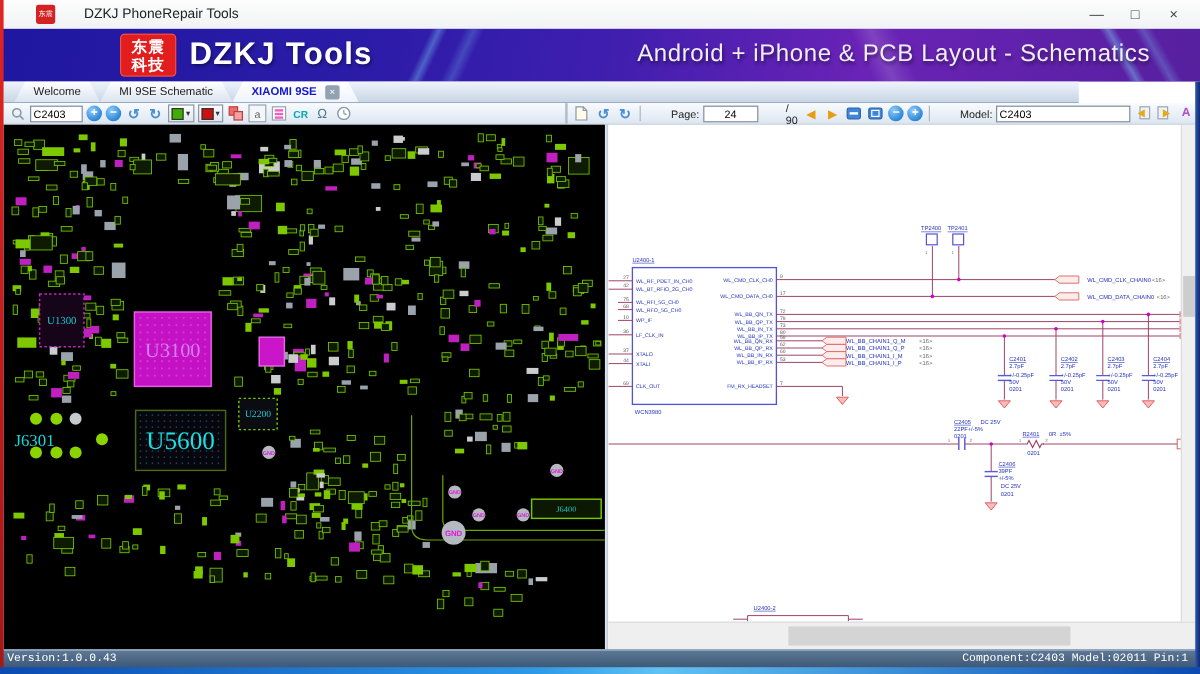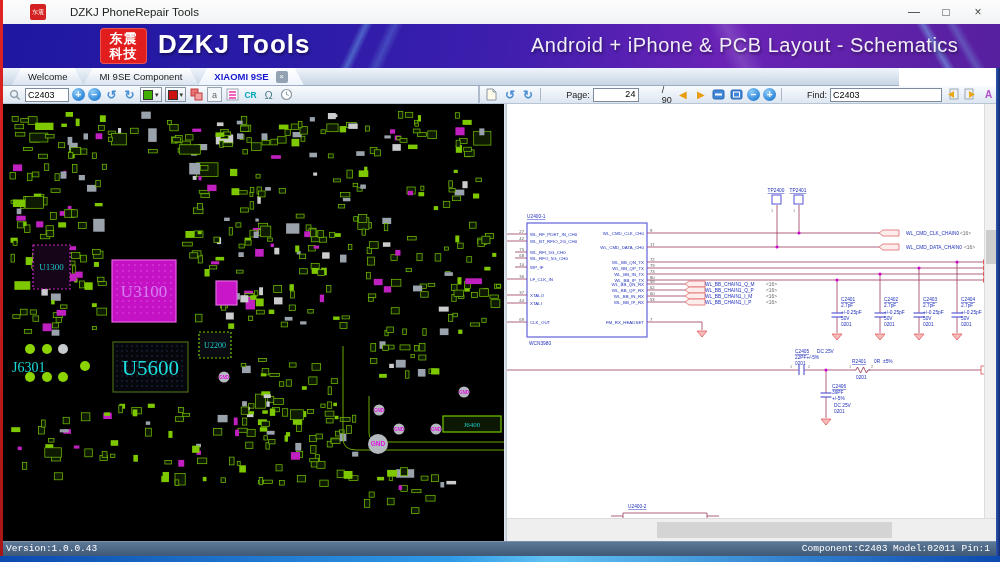--- a/index.html
+++ b/index.html
@@ -41,21 +41,21 @@
   
   #toolbar-row{position:absolute;left:3px;top:86px;width:993px;height:18px;display:flex;
                background:linear-gradient(#f8fbfe,#dde6f1);border-bottom:1px solid #b7c4d4;box-sizing:border-box;}
   .tb{display:flex;align-items:center;gap:3px;box-sizing:border-box;}
   #tb-left{width:501px;padding-left:4px;}
   #tb-right{flex:1;border-left:2px solid #aebbca;padding-left:4px;}
   .tb-sep{width:1px;height:13px;background:#aab7c6;margin:0 2px;}
   .ic{width:15px;height:15px;display:inline-flex;align-items:center;justify-content:center;flex:0 0 auto;}
   .tb-input{height:12px;font-size:9px;border:1px solid #7d8c9d;padding:0 2px;font-family:"Liberation Sans",sans-serif;background:#fff;}
   #search-input{width:38px;}
-  #page-input{width:40px;text-align:right;font-family:Liberation Mono, monospace;}
+  #page-input{width:40px;text-align:center;}
   #find-input{width:106px;}
   .tb-label{font-size:9px;color:#222;margin-left:20px;}
   .round-btn{width:13px;height:13px;border-radius:50%;background:radial-gradient(circle at 35% 30%,#8eccf8,#2f86d8 70%,#1a66b4);
              color:#fff;font-size:10px;line-height:12px;text-align:center;font-weight:bold;}
   .glyph-btn{font-size:12px;color:#4a8fd4;font-weight:bold;}
   .swatch-btn{display:inline-flex;align-items:center;gap:2px;border:1px solid #8a97a6;background:linear-gradient(#fcfdfe,#dfe6ee);
               height:13px;padding:0 2px;}
   .swatch{width:8px;height:8px;border:1px solid #333;}
   .swatch.green{background:#3fae00;} .swatch.red{background:#cc1111;}
   .dd{font-size:7px;color:#333;}
@@ -103,21 +103,21 @@
     </div>
     <div id="tagline">Android + iPhone &amp; PCB Layout - Schematics</div>
     <div id="brand-name">DZKJ Tools</div>
   </div>
 
   <div id="tabbar">
     <div class="tab">
         <span>Welcome</span>
       </div>
     <div class="tab">
-        <span>MI 9SE Component</span>
+        <span>MI 9SE Schematic</span>
       </div>
     <div class="tab active">
       <span>XIAOMI 9SE</span>
       <span class="tab-close">×</span>
     </div>
   </div>
 
   <div id="toolbar-row">
     <div class="tb" id="tb-left">
       <span class="ic">
@@ -187,21 +187,21 @@
       </span>
       <span class="ic">
         <svg width="13" height="13" viewBox="0 0 13 13">
             <rect x="1" y="2" width="11" height="9" rx="1.5" fill="#3f86d8" stroke="#2a64ac"></rect>
             <rect x="3.5" y="4" width="6" height="5" fill="none" stroke="#fff"></rect>
           </svg>
       </span>
       <span class="ic round-btn">−</span>
       <span class="ic round-btn">+</span>
       <span class="tb-sep"></span>
-      <span class="tb-label">Find:</span>
+      <span class="tb-label">Model:</span>
       <input class="tb-input" id="find-input" value="C2403" style="">
       <span class="ic">
         <svg width="13" height="13" viewBox="0 0 13 13">
             <rect x="4" y="1" width="8" height="10" fill="#eef2f6" stroke="#9aa6b2"></rect>
             <path d="M8,3 L2,6.5 L8,10 z" fill="#e8a818"></path>
           </svg>
       </span>
       <span class="ic">
         <svg width="13" height="13" viewBox="0 0 13 13">
             <rect x="1" y="1" width="8" height="10" fill="#eef2f6" stroke="#9aa6b2"></rect>

